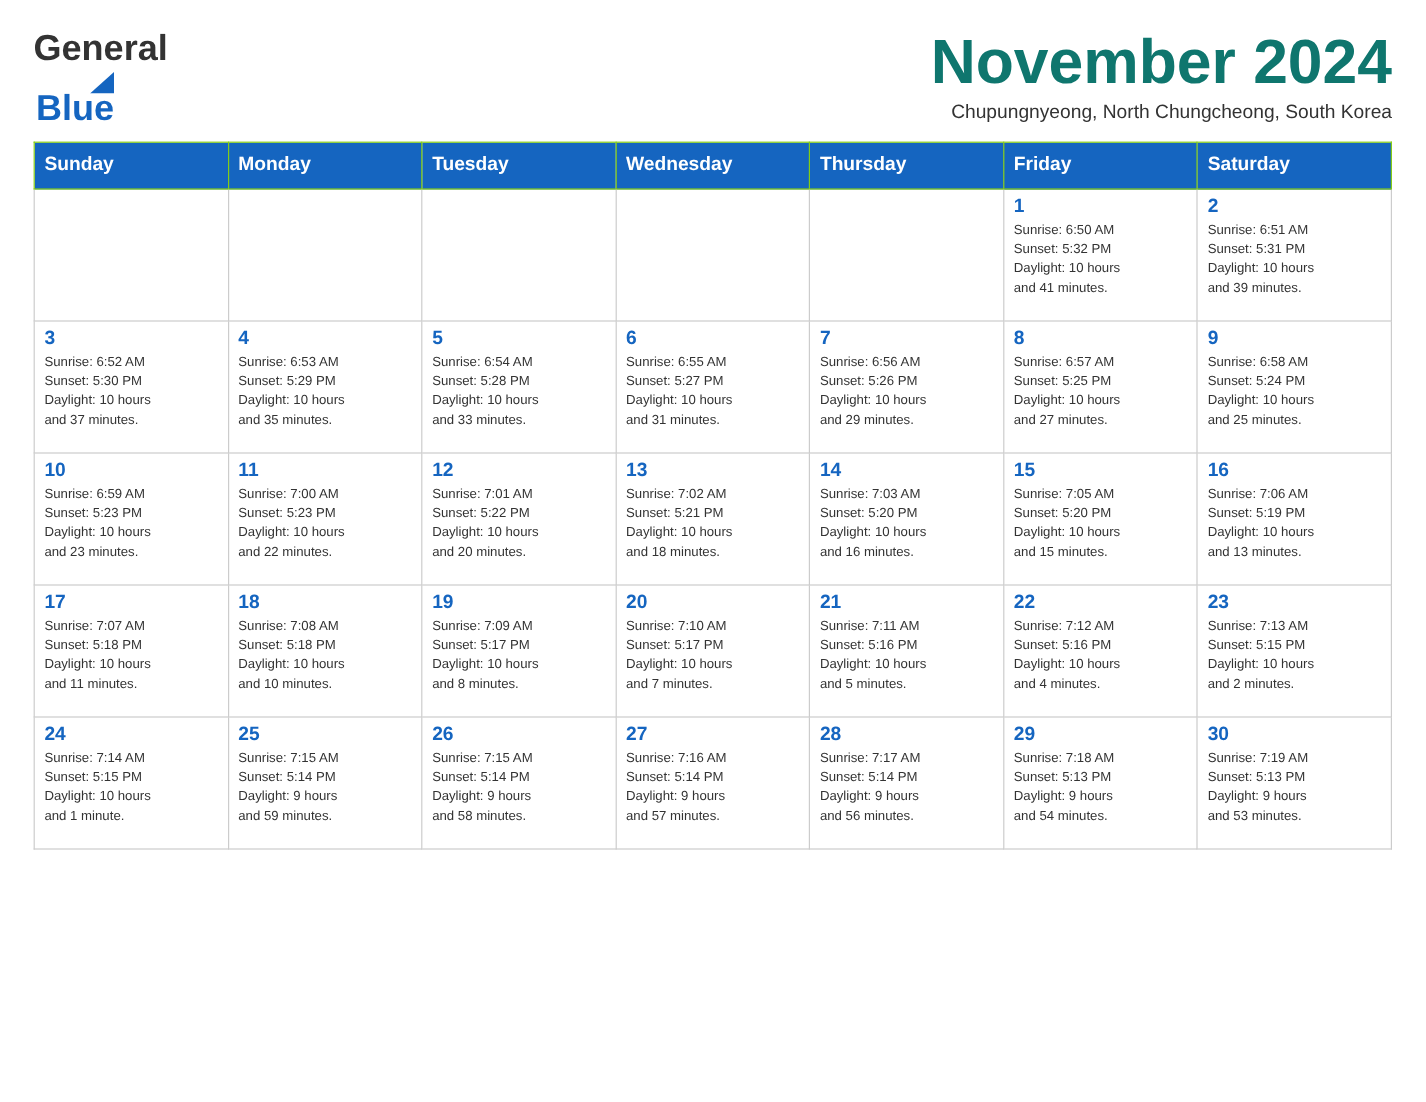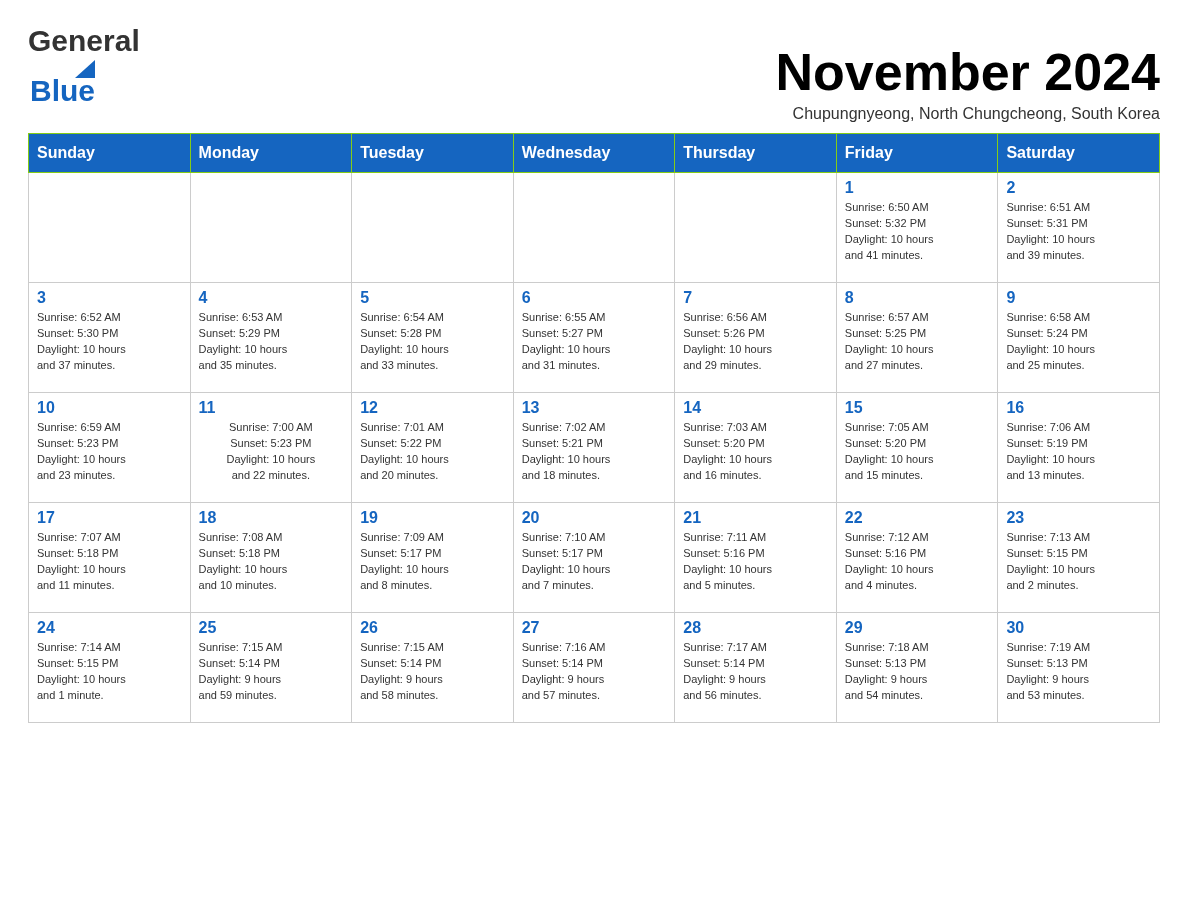--- a/index.html
+++ b/index.html
@@ -20,23 +20,22 @@
       display: flex;
       flex-direction: column;
       align-items: flex-start;
     }
     .title-area {
       text-align: right;
     }
     .month-title {
       font-size: 52px;
       font-weight: bold;
-      color: #000000;
+      color: #0f766e;
       line-height: 1.1;
-      margin-top: 20px;
     }
     .location-title {
       font-size: 16px;
       color: #333;
       margin-top: 4px;
     }
     .calendar {
       width: 100%;
       border-collapse: collapse;
       margin-top: 10px;
@@ -208,21 +207,21 @@
       <tr class="week-row">
         <td>
           <span class="day-number">10</span>
           <div class="day-info" style="white-space: pre-line;">Sunrise: 6:59 AM
 Sunset: 5:23 PM
 Daylight: 10 hours
 and 23 minutes.</div>
         </td>
         <td>
           <span class="day-number">11</span>
-          <div class="day-info" style="white-space: pre-line; text-align: center;">Sunrise: 7:00 AM
+          <div class="day-info" style="white-space: pre-line;">Sunrise: 7:00 AM
 Sunset: 5:23 PM
 Daylight: 10 hours
 and 22 minutes.</div>
         </td>
         <td>
           <span class="day-number">12</span>
           <div class="day-info" style="white-space: pre-line;">Sunrise: 7:01 AM
 Sunset: 5:22 PM
 Daylight: 10 hours
 and 20 minutes.</div>

